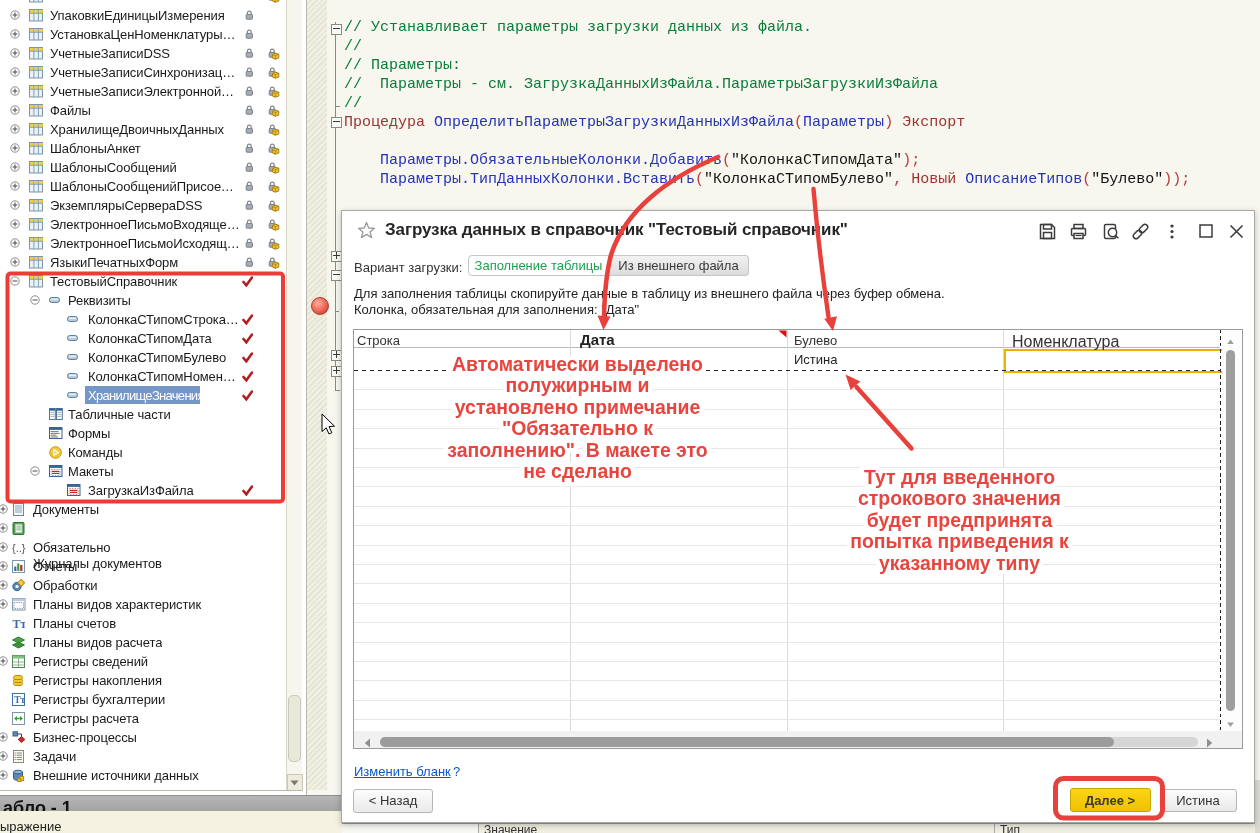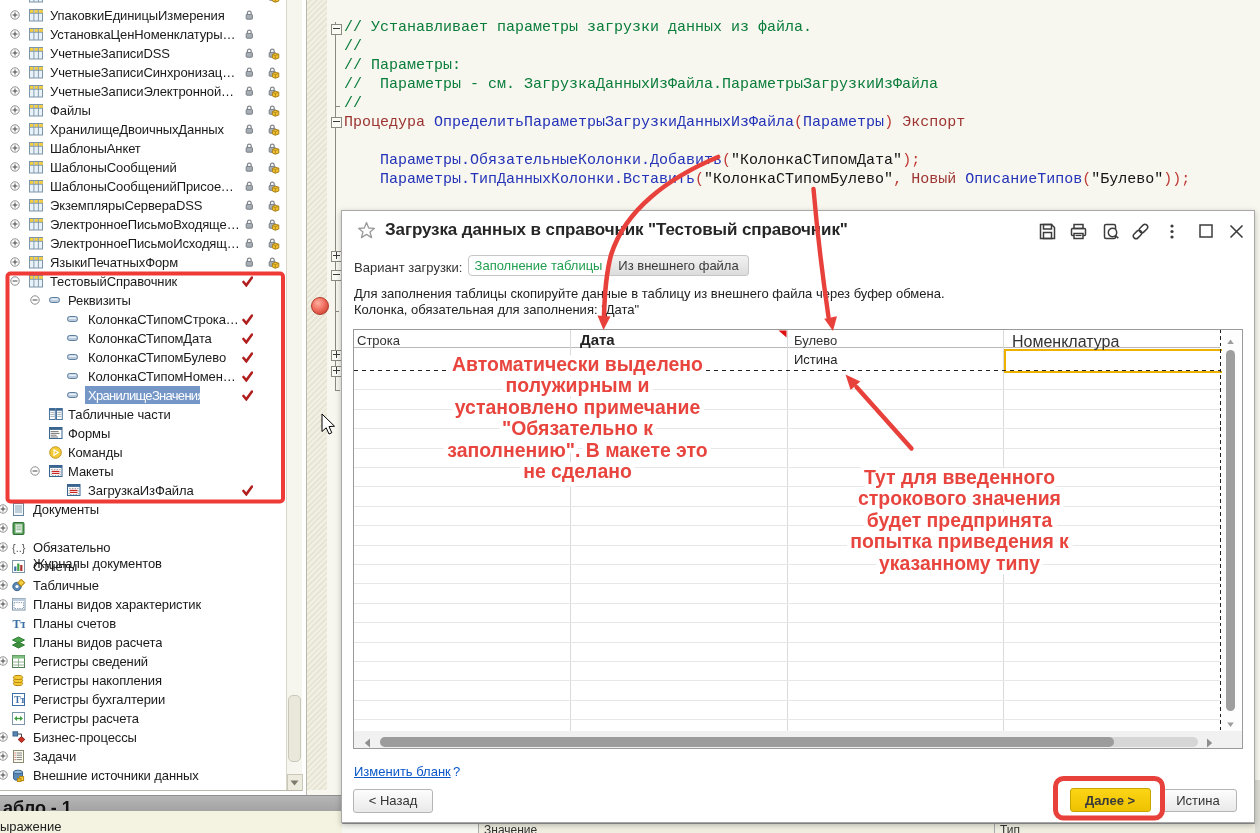--- a/index.html
+++ b/index.html
@@ -742,21 +742,21 @@
       <line x1="5" y1="2.6" x2="5" y2="7.4" stroke="#555" stroke-width="1.1"></line>
     </svg>
   </div>
 <div class="abs" style="left:12px;top:578.5px;">
     <svg width="14" height="13" viewBox="0 0 14 13">
       <circle cx="5" cy="7.5" r="4.2" fill="#5b87b5" stroke="#39658f"></circle>
       <circle cx="5" cy="7.5" r="1.6" fill="#fff"></circle>
       <rect x="6.8" y="1.4" width="4.8" height="4.8" fill="#f5ce41" stroke="#b8860b" transform="rotate(45 9.2 3.8)"></rect>
     </svg>
   </div>
-<div class="abs row-txt" style="left:33px;top:577.5px;max-width:207px;overflow:hidden;">Табличные</div>
+<div class="abs row-txt" style="left:33px;top:577.5px;max-width:207px;overflow:hidden;">Обработки</div>
 <div class="abs" style="left:-2.0px;top:599.0px;">
     <svg width="10" height="10" viewBox="0 0 10 10">
       <circle cx="5" cy="5" r="4.2" fill="#fff" stroke="#8c8c8c"></circle>
       <line x1="2.6" y1="5" x2="7.4" y2="5" stroke="#555" stroke-width="1.1"></line>
       <line x1="5" y1="2.6" x2="5" y2="7.4" stroke="#555" stroke-width="1.1"></line>
     </svg>
   </div>
 <div class="abs" style="left:12px;top:597.5px;">
     <svg width="14" height="13" viewBox="0 0 14 13">
       <rect x="0.5" y="0.5" width="12.5" height="11.5" fill="#fff" stroke="#7c95a8"></rect>

